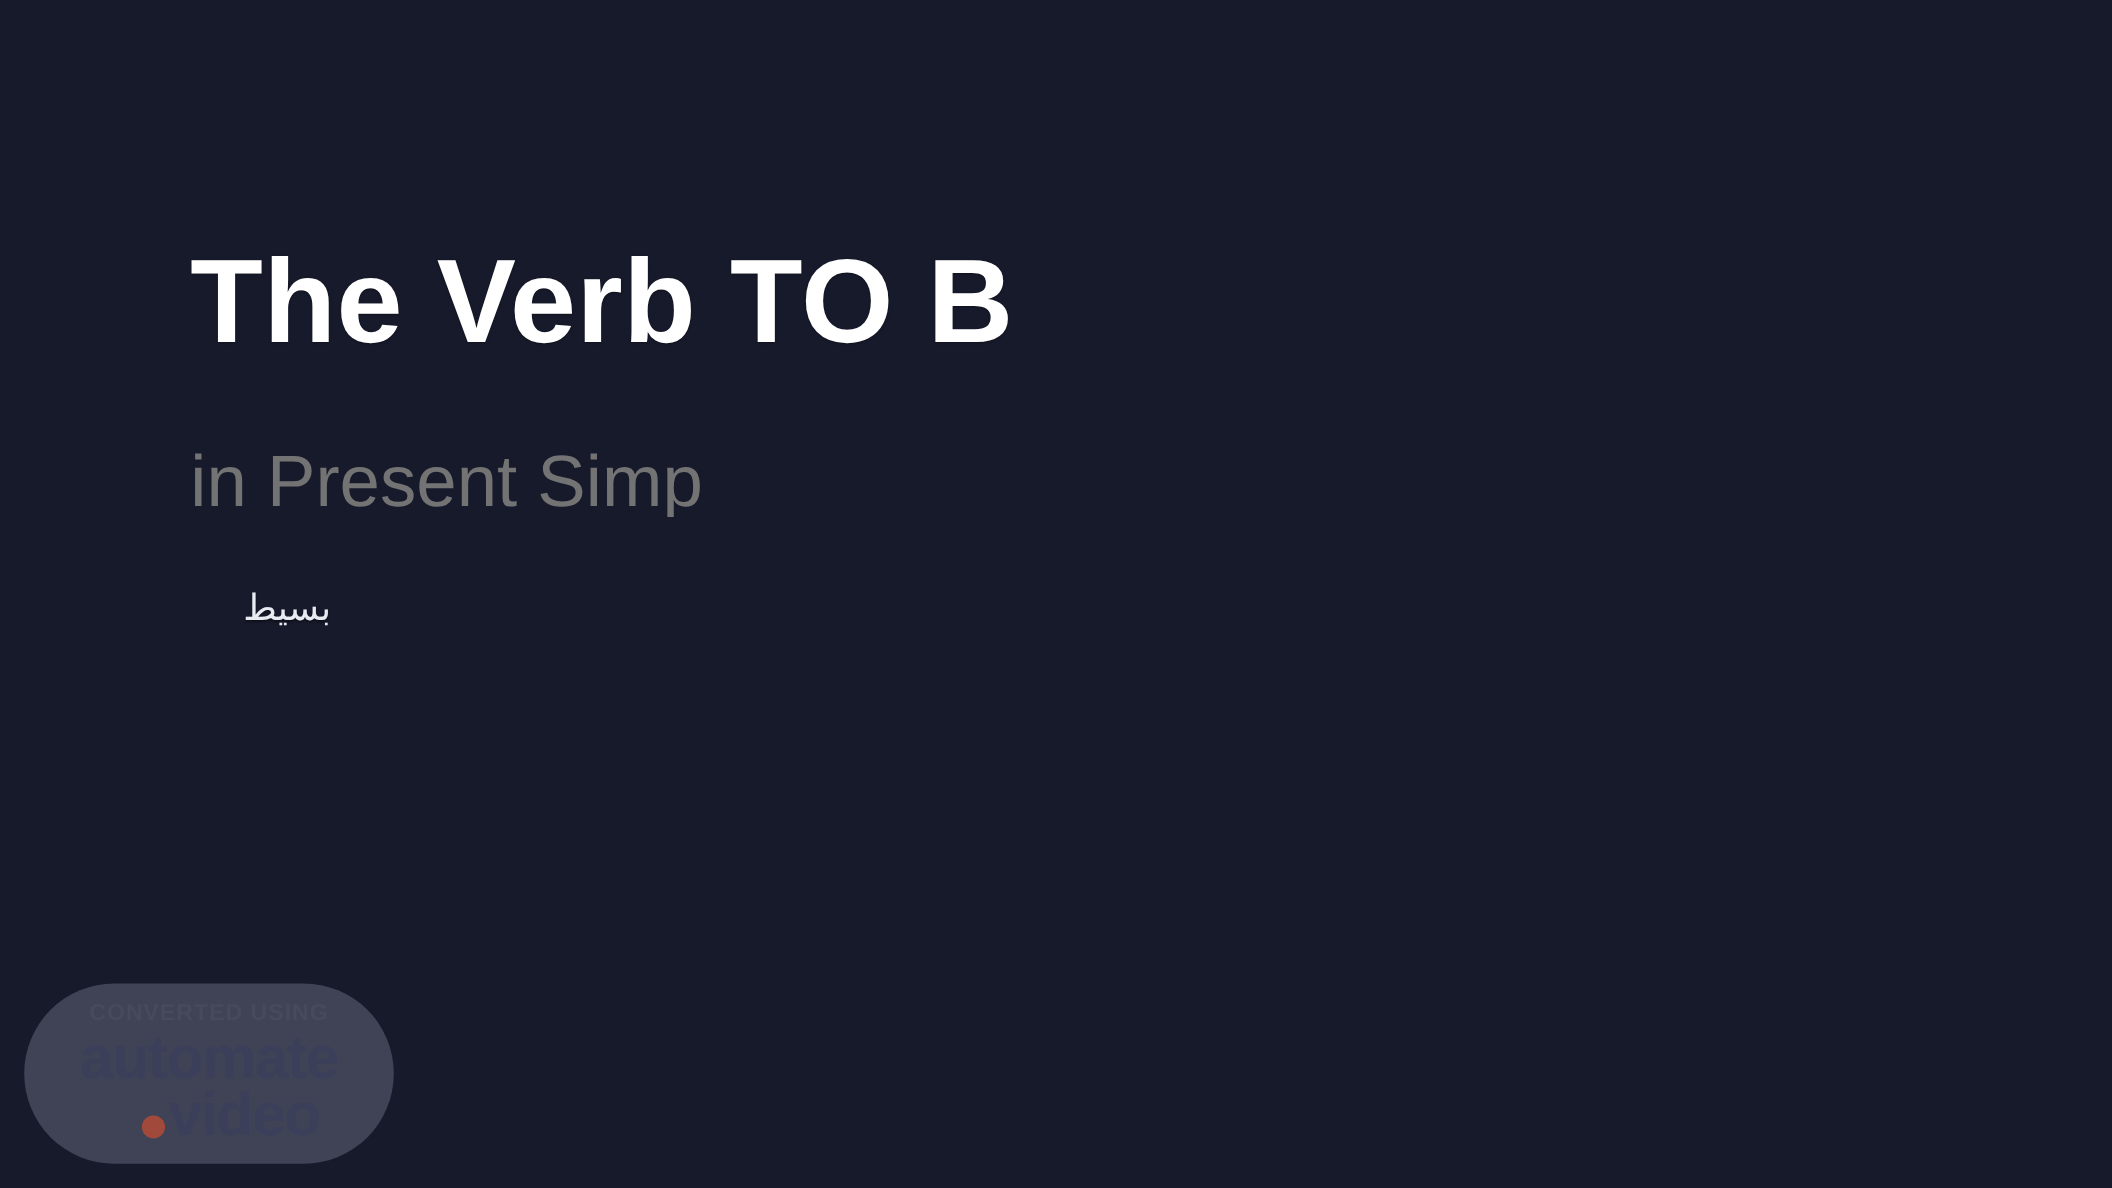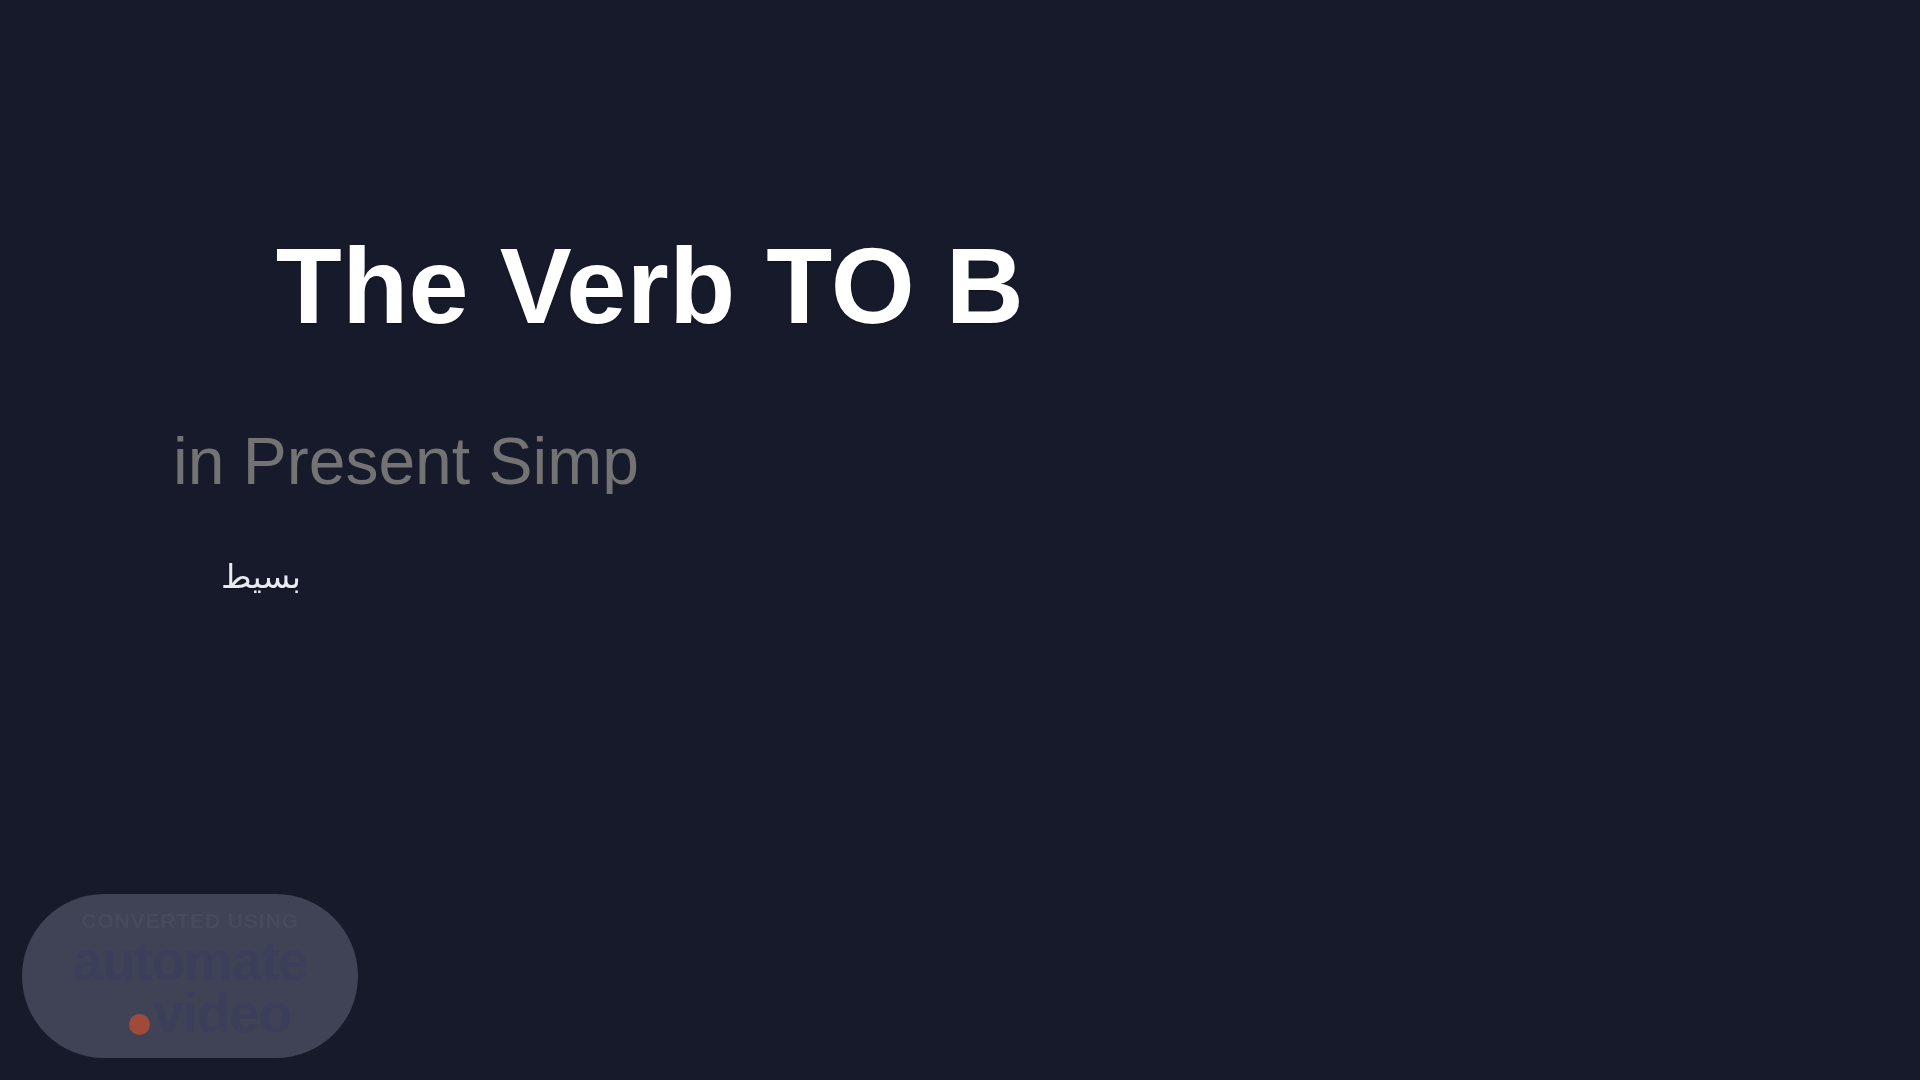--- a/index.html
+++ b/index.html
@@ -32,26 +32,25 @@
   }
 
   #slide-title {
     font-family: "Liberation Sans", sans-serif;
     font-weight: bold;
     font-size: 108px;
     line-height: 1.0;
     color: #FFFFFF;
     letter-spacing: 0.5px;
     white-space: nowrap;
-    margin: 12px;
+    margin: 0;
     
     width: 930px;
     overflow: hidden;
     text-shadow: 0 1px 2px rgba(0,0,0,0.35);
-    text-align: center;
   }
 
   #slide-subtitle {
     font-family: "Liberation Sans", sans-serif;
     font-weight: normal;
     font-size: 66px;
     line-height: 1.0;
     color: #737373;
     white-space: nowrap;
     margin: 0;

